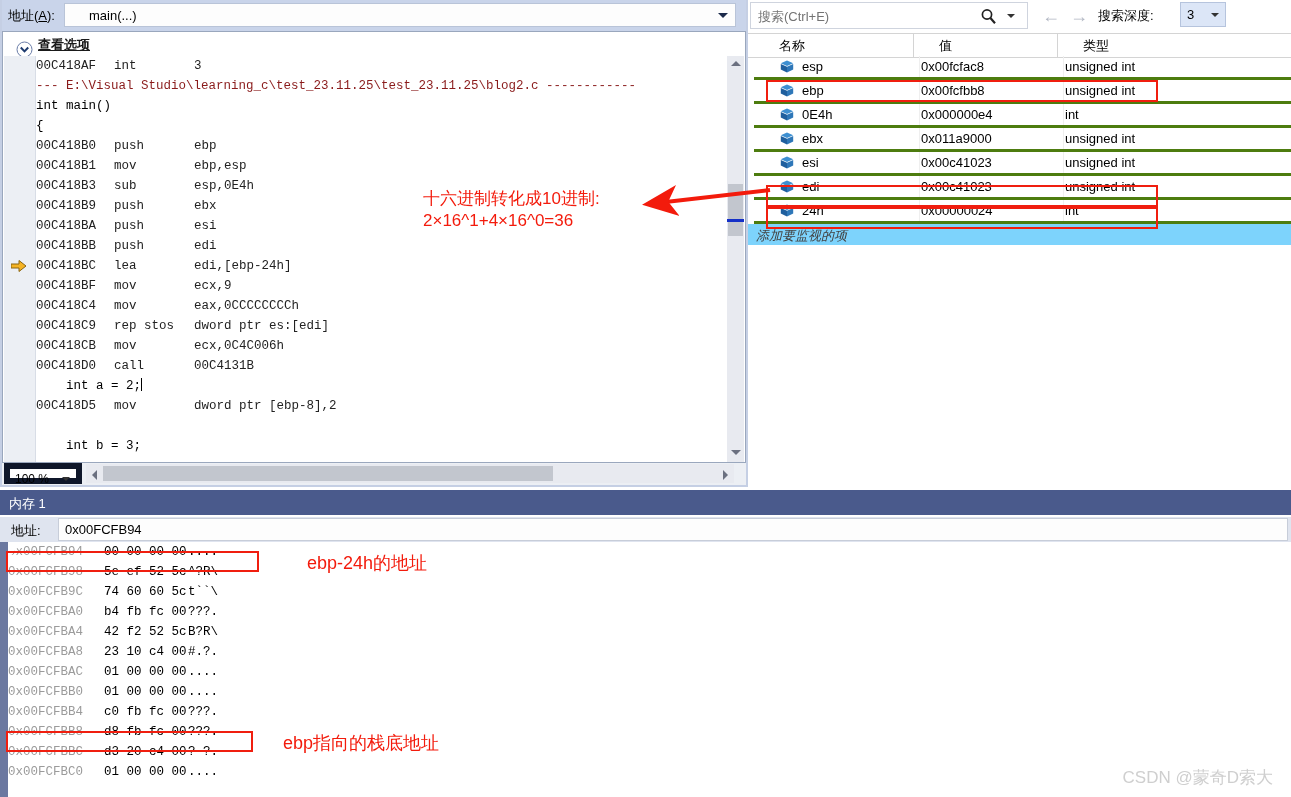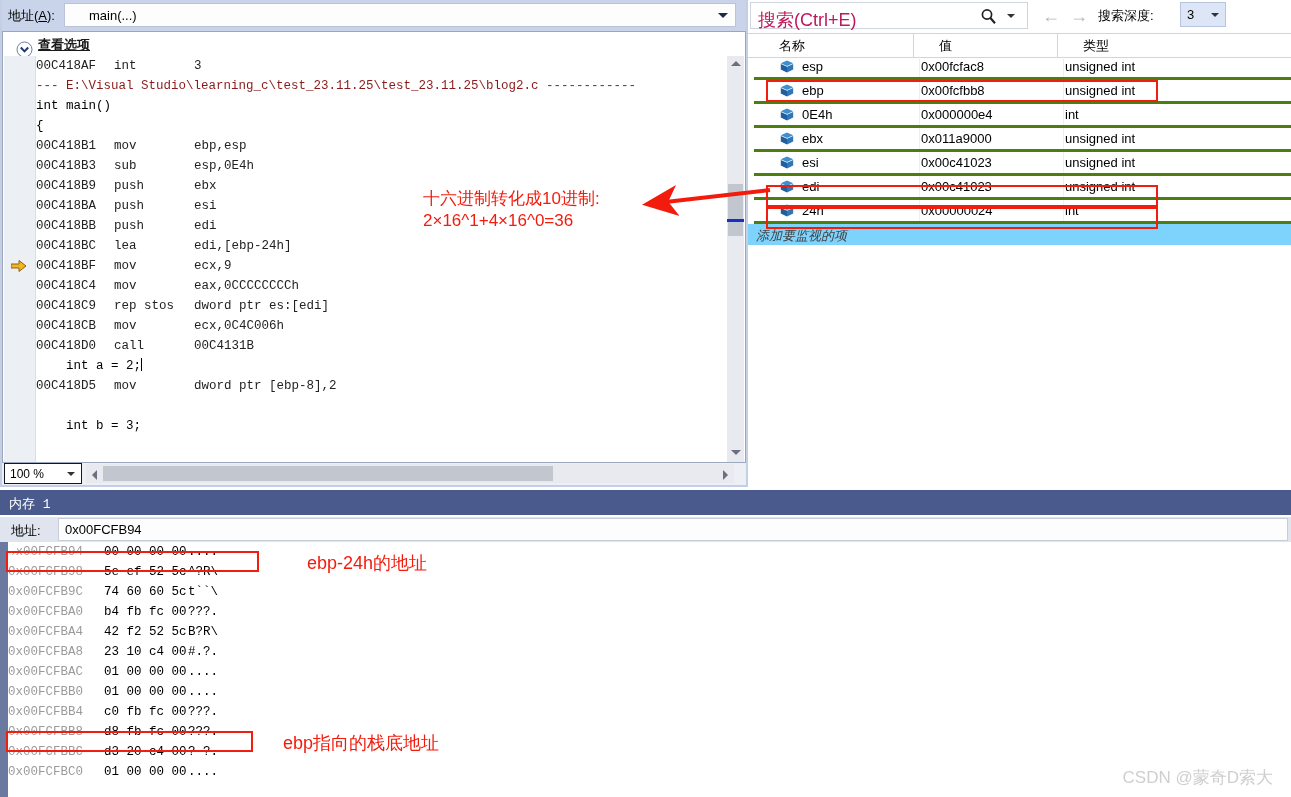--- a/index.html
+++ b/index.html
@@ -69,21 +69,21 @@
   .tri{width:0;height:0;margin:5px auto 0;}
   .tri.up{border-left:5px solid transparent;border-right:5px solid transparent;
     border-bottom:5px solid #6b7080;}
   .tri.dn{border-left:5px solid transparent;border-right:5px solid transparent;
     border-top:5px solid #6b7080;}
 
   
   #dis-bottom{position:absolute;left:0;top:463px;width:744px;height:22px;
     background:#eceff4;}
   #zoom-combo{position:absolute;left:2px;top:0px;width:78px;height:21px;
-    background:#fff;border:1px solid #0f172a;box-sizing:border-box;}
+    background:#fff;border:6px solid #0f172a;box-sizing:border-box;}
   #zoom-combo .v{position:absolute;left:5px;top:3px;font-size:12px;}
   #zoom-combo .c{position:absolute;right:6px;top:8px;width:0;height:0;
     border-left:4px solid transparent;border-right:4px solid transparent;
     border-top:4px solid #333;}
   #dis-hsb{position:absolute;left:84px;top:1px;width:648px;height:19px;
     background:#e8eaf0;}
   #dis-hsb .thumb{position:absolute;left:17px;top:2px;width:450px;height:15px;
     background:#c2c6ce;}
   #dis-hsb .btn{position:absolute;top:0;width:17px;height:19px;}
   #dis-hsb .btn.l{left:0;}
@@ -94,21 +94,21 @@
   .tri2.r{border-top:5px solid transparent;border-bottom:5px solid transparent;
     border-left:5px solid #6b7080;}
 
   
   #watch-pane{position:absolute;left:748px;top:0;width:543px;height:487px;
     background:#ffffff;}
   #watch-toolbar{position:absolute;left:0;top:0;width:543px;height:31px;
     background:#ffffff;}
   #search-box{position:absolute;left:2px;top:2px;width:278px;height:27px;
     background:#fff;border:1px solid #cfd4de;box-sizing:border-box;}
-  #search-box .ph{position:absolute;left:7px;top:5px;font-size:18px;color:#be185d;}
+  #search-box .ph{position:absolute;left:7px;top:5px;font-size:13px;color:#737373;}
   #search-icon{position:absolute;right:28px;top:4px;width:20px;height:20px;}
   #search-caret{position:absolute;right:12px;top:11px;width:0;height:0;
     border-left:4px solid transparent;border-right:4px solid transparent;
     border-top:4px solid #333;}
   .navarrow{position:absolute;top:5px;width:22px;height:22px;color:#b3b8c4;
     font-size:18px;text-align:center;line-height:22px;}
   #nav-back{left:292px;}
   #nav-fwd{left:320px;}
   #depth-label{position:absolute;left:350px;top:7px;font-size:13px;color:#000;}
   #depth-combo{position:absolute;left:432px;top:2px;width:46px;height:25px;
@@ -134,21 +134,21 @@
     background:#7dd3fc;border-bottom:1px solid #d4d4d4;}
   #watch-add span{position:absolute;left:8px;top:3px;font-size:13px;
     font-style:italic;color:#444;}
   #watch-blank{position:absolute;left:0;top:245px;width:543px;height:242px;
     background:#ffffff;}
 
   
   #mem-pane{position:absolute;left:0;top:490px;width:1291px;height:307px;
     background:#ffffff;}
   #mem-title{position:absolute;left:0;top:0;width:1291px;height:25px;
-    background:#4a5a8c;font-family:Liberation Mono, monospace;}
+    background:#4a5a8c;}
   #mem-title span{position:absolute;left:9px;top:5px;font-size:13px;color:#fff;}
   #mem-addrbar{position:absolute;left:0;top:27px;width:1291px;height:25px;
     background:#dfe4ef;}
   #mem-addrbar .lbl{position:absolute;left:11px;top:5px;font-size:13px;color:#000;}
   #mem-addrbar .fld{position:absolute;left:58px;top:1px;width:1230px;height:23px;
     background:#fdfdfd;border:1px solid #c7cdd9;box-sizing:border-box;}
   #mem-addrbar .fld .v{position:absolute;left:6px;top:3px;font-size:13px;}
   #mem-leftbar{position:absolute;left:0;top:52px;width:8px;height:255px;
     background:#6b78a0;}
   #mem-rows{position:absolute;left:8px;top:52px;width:1283px;height:255px;
@@ -195,20 +195,21 @@
           <span id="vo-text">查看选项</span>
         </div>
 
         <div id="gutter"></div>
 
         <div id="code-area">
             <div class="crow"><span class="a">00C418AF</span><span class="m">int</span><span class="o">3</span></div>
             <div class="crow path"><span>--- E:\Visual Studio\learning_c\test_23.11.25\test_23.11.25\blog2.c ------------</span></div>
             <div class="crow src"><span>int main()</span></div>
             <div class="crow src"><span>{</span></div>
+            <div class="crow"><span class="a">00C418B0</span><span class="m">push</span><span class="o">ebp</span></div>
             <div class="crow"><span class="a">00C418B1</span><span class="m">mov</span><span class="o">ebp,esp</span></div>
             <div class="crow"><span class="a">00C418B3</span><span class="m">sub</span><span class="o">esp,0E4h</span></div>
             <div class="crow"><span class="a">00C418B9</span><span class="m">push</span><span class="o">ebx</span></div>
             <div class="crow"><span class="a">00C418BA</span><span class="m">push</span><span class="o">esi</span></div>
             <div class="crow"><span class="a">00C418BB</span><span class="m">push</span><span class="o">edi</span></div>
             <div class="crow"><span class="a">00C418BC</span><span class="m">lea</span><span class="o">edi,[ebp-24h]</span></div>
             <div class="crow"><span class="a">00C418BF</span><span class="m">mov</span><span class="o">ecx,9</span></div>
             <div class="crow"><span class="a">00C418C4</span><span class="m">mov</span><span class="o">eax,0CCCCCCCCh</span></div>
             <div class="crow"><span class="a">00C418C9</span><span class="m">rep stos</span><span class="o">dword ptr es:[edi]</span></div>
             <div class="crow"><span class="a">00C418CB</span><span class="m">mov</span><span class="o">ecx,0C4C006h</span></div>

